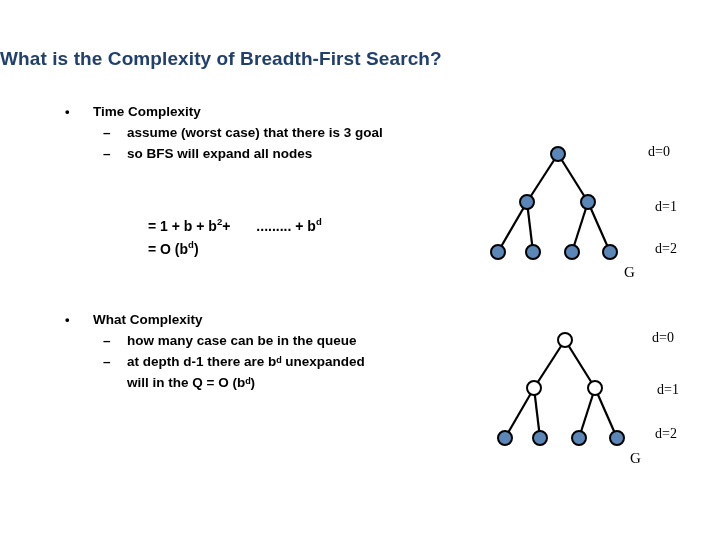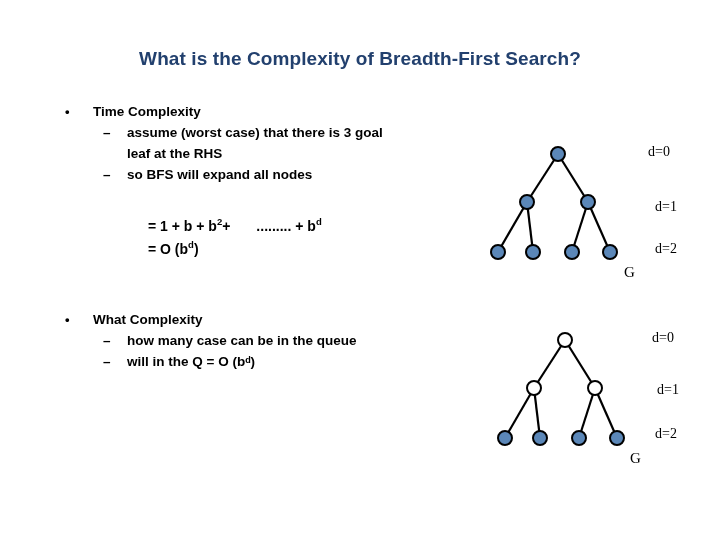--- a/index.html
+++ b/index.html
@@ -15,21 +15,21 @@
     width: 720px;
     height: 540px;
     background: #ffffff;
     overflow: hidden;
   }
   #slide-title {
     position: absolute;
     left: 0;
     top: 48px;
     width: 720px;
-    text-align: center;
+    text-align: left;
     font-family: "Liberation Sans", sans-serif;
     font-weight: bold;
     font-size: 19px;
     letter-spacing: 0.1px;
     color: #22406e;
     white-space: nowrap;
   }
   
   .bullet-block {
     position: absolute;
@@ -123,21 +123,20 @@
 
     <span class="l1-row">
       <span class="dot">•</span>
       <span>Time Complexity</span>
     </span>
 
     <span class="l2-row">
       <span class="dash">–</span>
       <span>assume (worst case) that there is 3 goal</span>
     </span>
-    <span class="l2-cont">leaf at the RHS</span>
 
     <span class="l2-row">
       <span class="dash">–</span>
       <span>so BFS will expand all nodes</span>
     </span>
   </div>
 
   <div id="formula-block">
     <span class="fml-line"><span>= 1 + b + b</span><sup>2</sup><span>+</span><span class="gap"></span><span>......... + b</span><sup>d</sup></span>
     <span class="fml-line"><span>= O (b</span><sup>d</sup><span>)</span></span>
@@ -150,20 +149,21 @@
       <span>What Complexity</span>
     </span>
 
     <span class="l2-row">
       <span class="dash">–</span>
       <span>how many case can be in the queue</span>
     </span>
 
     <span class="l2-row">
       <span class="dash">–</span>
+      <span>at depth d-1  there are bᵈ unexpanded</span>
     </span>
     <span class="l2-cont">will in the Q  = O (bᵈ)</span>
   </div>
 
   <svg class="tree-svg" style="left:480px; top:140px;" width="150" height="125">
     <g stroke="#000000" stroke-width="2.2" fill="none">
       <line x1="78" y1="14" x2="47" y2="62"></line>
       <line x1="78" y1="14" x2="108" y2="62"></line>
       <line x1="47" y1="62" x2="18" y2="112"></line>
       <line x1="47" y1="62" x2="53" y2="112"></line>

